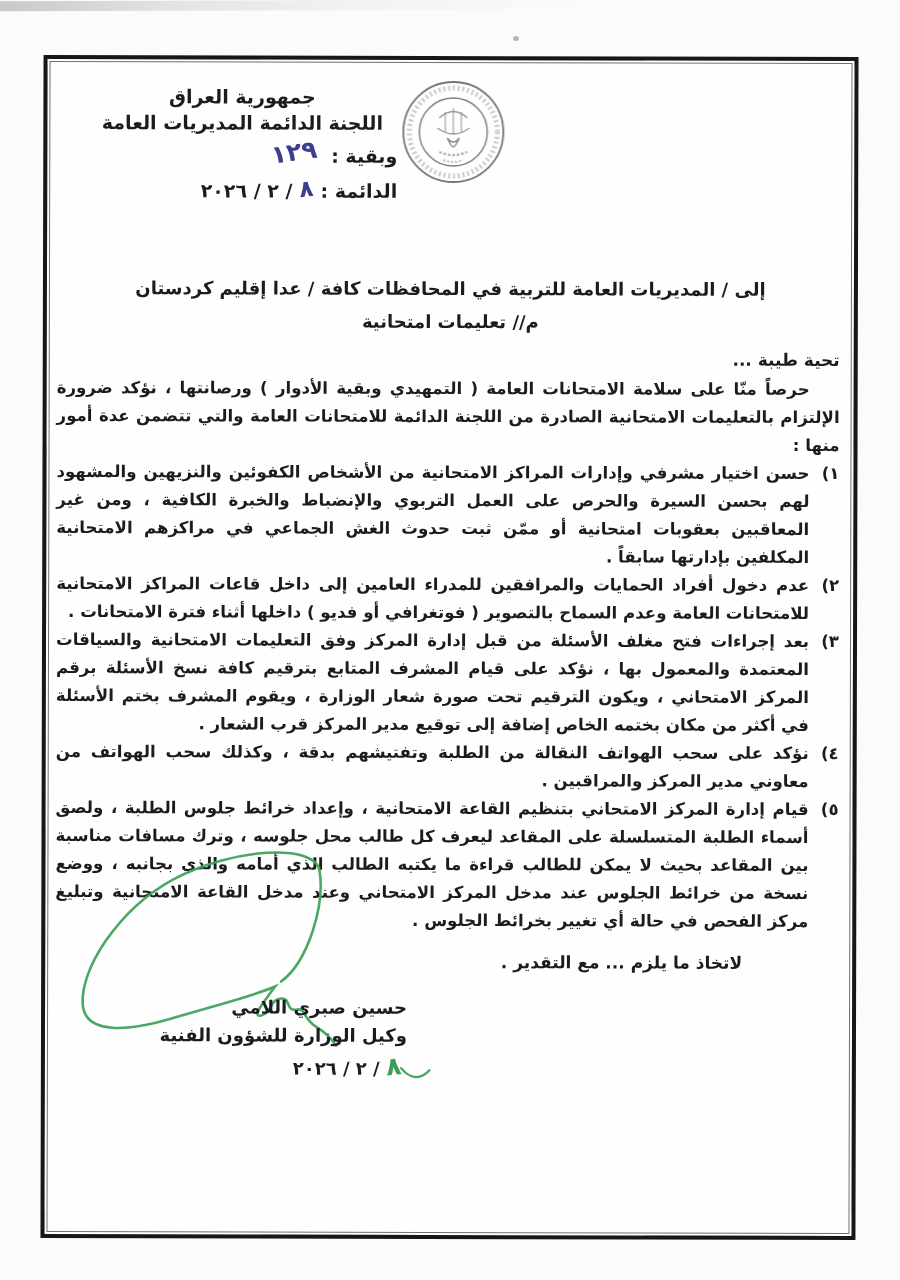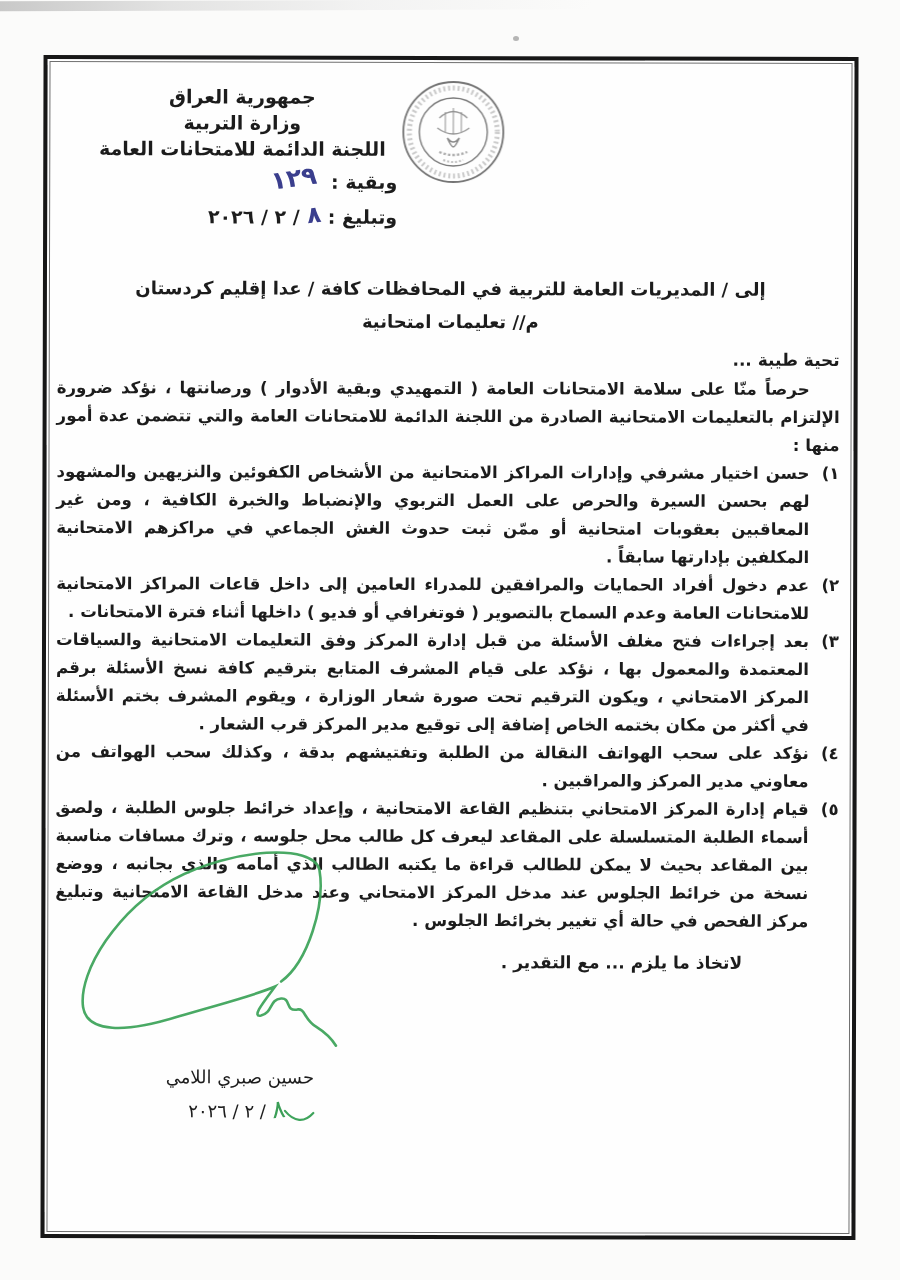--- a/index.html
+++ b/index.html
@@ -38,44 +38,43 @@
   .body-flow{position:absolute;top:285px;right:14px;left:10px;font-weight:bold;font-size:16.6px;line-height:28px;text-align:justify;}
   .salutation{text-align:right;font-size:17px;}
   .intro{margin:2px 0 0;text-indent:30px;}
   .items{margin-top:0;}
   .item{display:flex;}
   .item .num{flex:none;width:30px;}
   .item .itext{flex:1;text-align:justify;}
   .closing{margin-top:13px;text-align:right;padding-right:96px;white-space:nowrap;font-size:17px;}
   
   .sig-svg{position:absolute;top:790px;left:28px;width:330px;height:205px;}
-  .sig-block{position:absolute;top:1004px;left:28px;width:334px;text-align:center;font-weight:normal;font-size:18px;line-height:27.5px;}
+  .sig-block{position:absolute;top:934px;left:28px;width:334px;font-weight:bold;font-size:18px;line-height:27.5px;}
   .sig-date{margin-top:3px;line-height:30px;}
   .day-green{color:#3b9e57;font-size:25px;position:relative;display:inline-block;transform:rotate(-6deg);margin:0 6px;}
   .day-green svg{position:absolute;right:-30px;top:15px;width:32px;height:16px;overflow:visible;}
 </style>
 </head>
 <body>
 
 <div class="canvas">
 
   <div class="scan-streak"></div>
   <div class="scan-speck"></div>
 
   <div class="frame">
 
     <div class="header-block">
       <div class="header-row">جمهورية العراق</div>
-      <div class="header-row">وزارة التربية</div>
-      <div class="header-row">اللجنة الدائمة للامتحانات العامة</div>
+      <div class="header-row">اللجنة الدائمة المديريات العامة</div>
       <div class="header-meta">
         <span>وبقية :</span><span class="hand-blue num-value">١٢٩</span>
       </div>
       <div class="header-meta">
-        <span>وتبليغ :</span><span class="hand-blue day-blue">٨</span><span>/ ٢ / ٢٠٢٦</span>
+        <span>الدائمة :</span><span class="hand-blue day-blue">٨</span><span>/ ٢ / ٢٠٢٦</span>
       </div>
     </div>
 
     <svg class="seal" viewBox="0 0 108 108">
       <circle cx="54" cy="54" r="50" fill="none" stroke="#666" stroke-width="1.8"></circle>
       <circle cx="54" cy="54" r="44" fill="none" stroke="#8c8c8c" stroke-width="5" stroke-dasharray="2 2.8" opacity=".5"></circle>
       <circle cx="54" cy="54" r="34" fill="none" stroke="#6d6d6d" stroke-width="1.4"></circle>
       <path d="M40 40 q14 -13 28 0" fill="none" stroke="#7a7a7a" stroke-width="1.4" opacity=".85"></path>
       <path d="M38 50 q16 12 32 0" fill="none" stroke="#7a7a7a" stroke-width="1.4" opacity=".85"></path>
       <path d="M46 34 v20 M54 30 v26 M62 34 v20" stroke="#808080" stroke-width="1.2" opacity=".8"></path>
@@ -124,20 +123,21 @@
                C 146 155 182 146 202 137
                C 191 152 178 168 188 166
                C 200 163 196 150 208 149
                C 218 148 212 162 224 160
                C 232 158 231 170 243 177
                C 251 182 258 188 263 196" fill="none" stroke="#3fa45c" stroke-width="2.6" stroke-linecap="round" opacity=".95"></path>
     </svg>
 
     <div class="sig-block">
       <div>حسين صبري اللامي</div>
+      <div>وكيل الوزارة للشؤون الفنية</div>
       <div class="sig-date">
         <span class="day-green"><span>٨</span><svg viewBox="0 0 32 16">
               <path d="M2 2 C 10 14 20 16 30 7" fill="none" stroke="#3fa45c" stroke-width="2.2" stroke-linecap="round"></path>
             </svg></span><span>/ ٢ / ٢٠٢٦</span>
       </div>
     </div>
 
   </div>
 </div>
 

